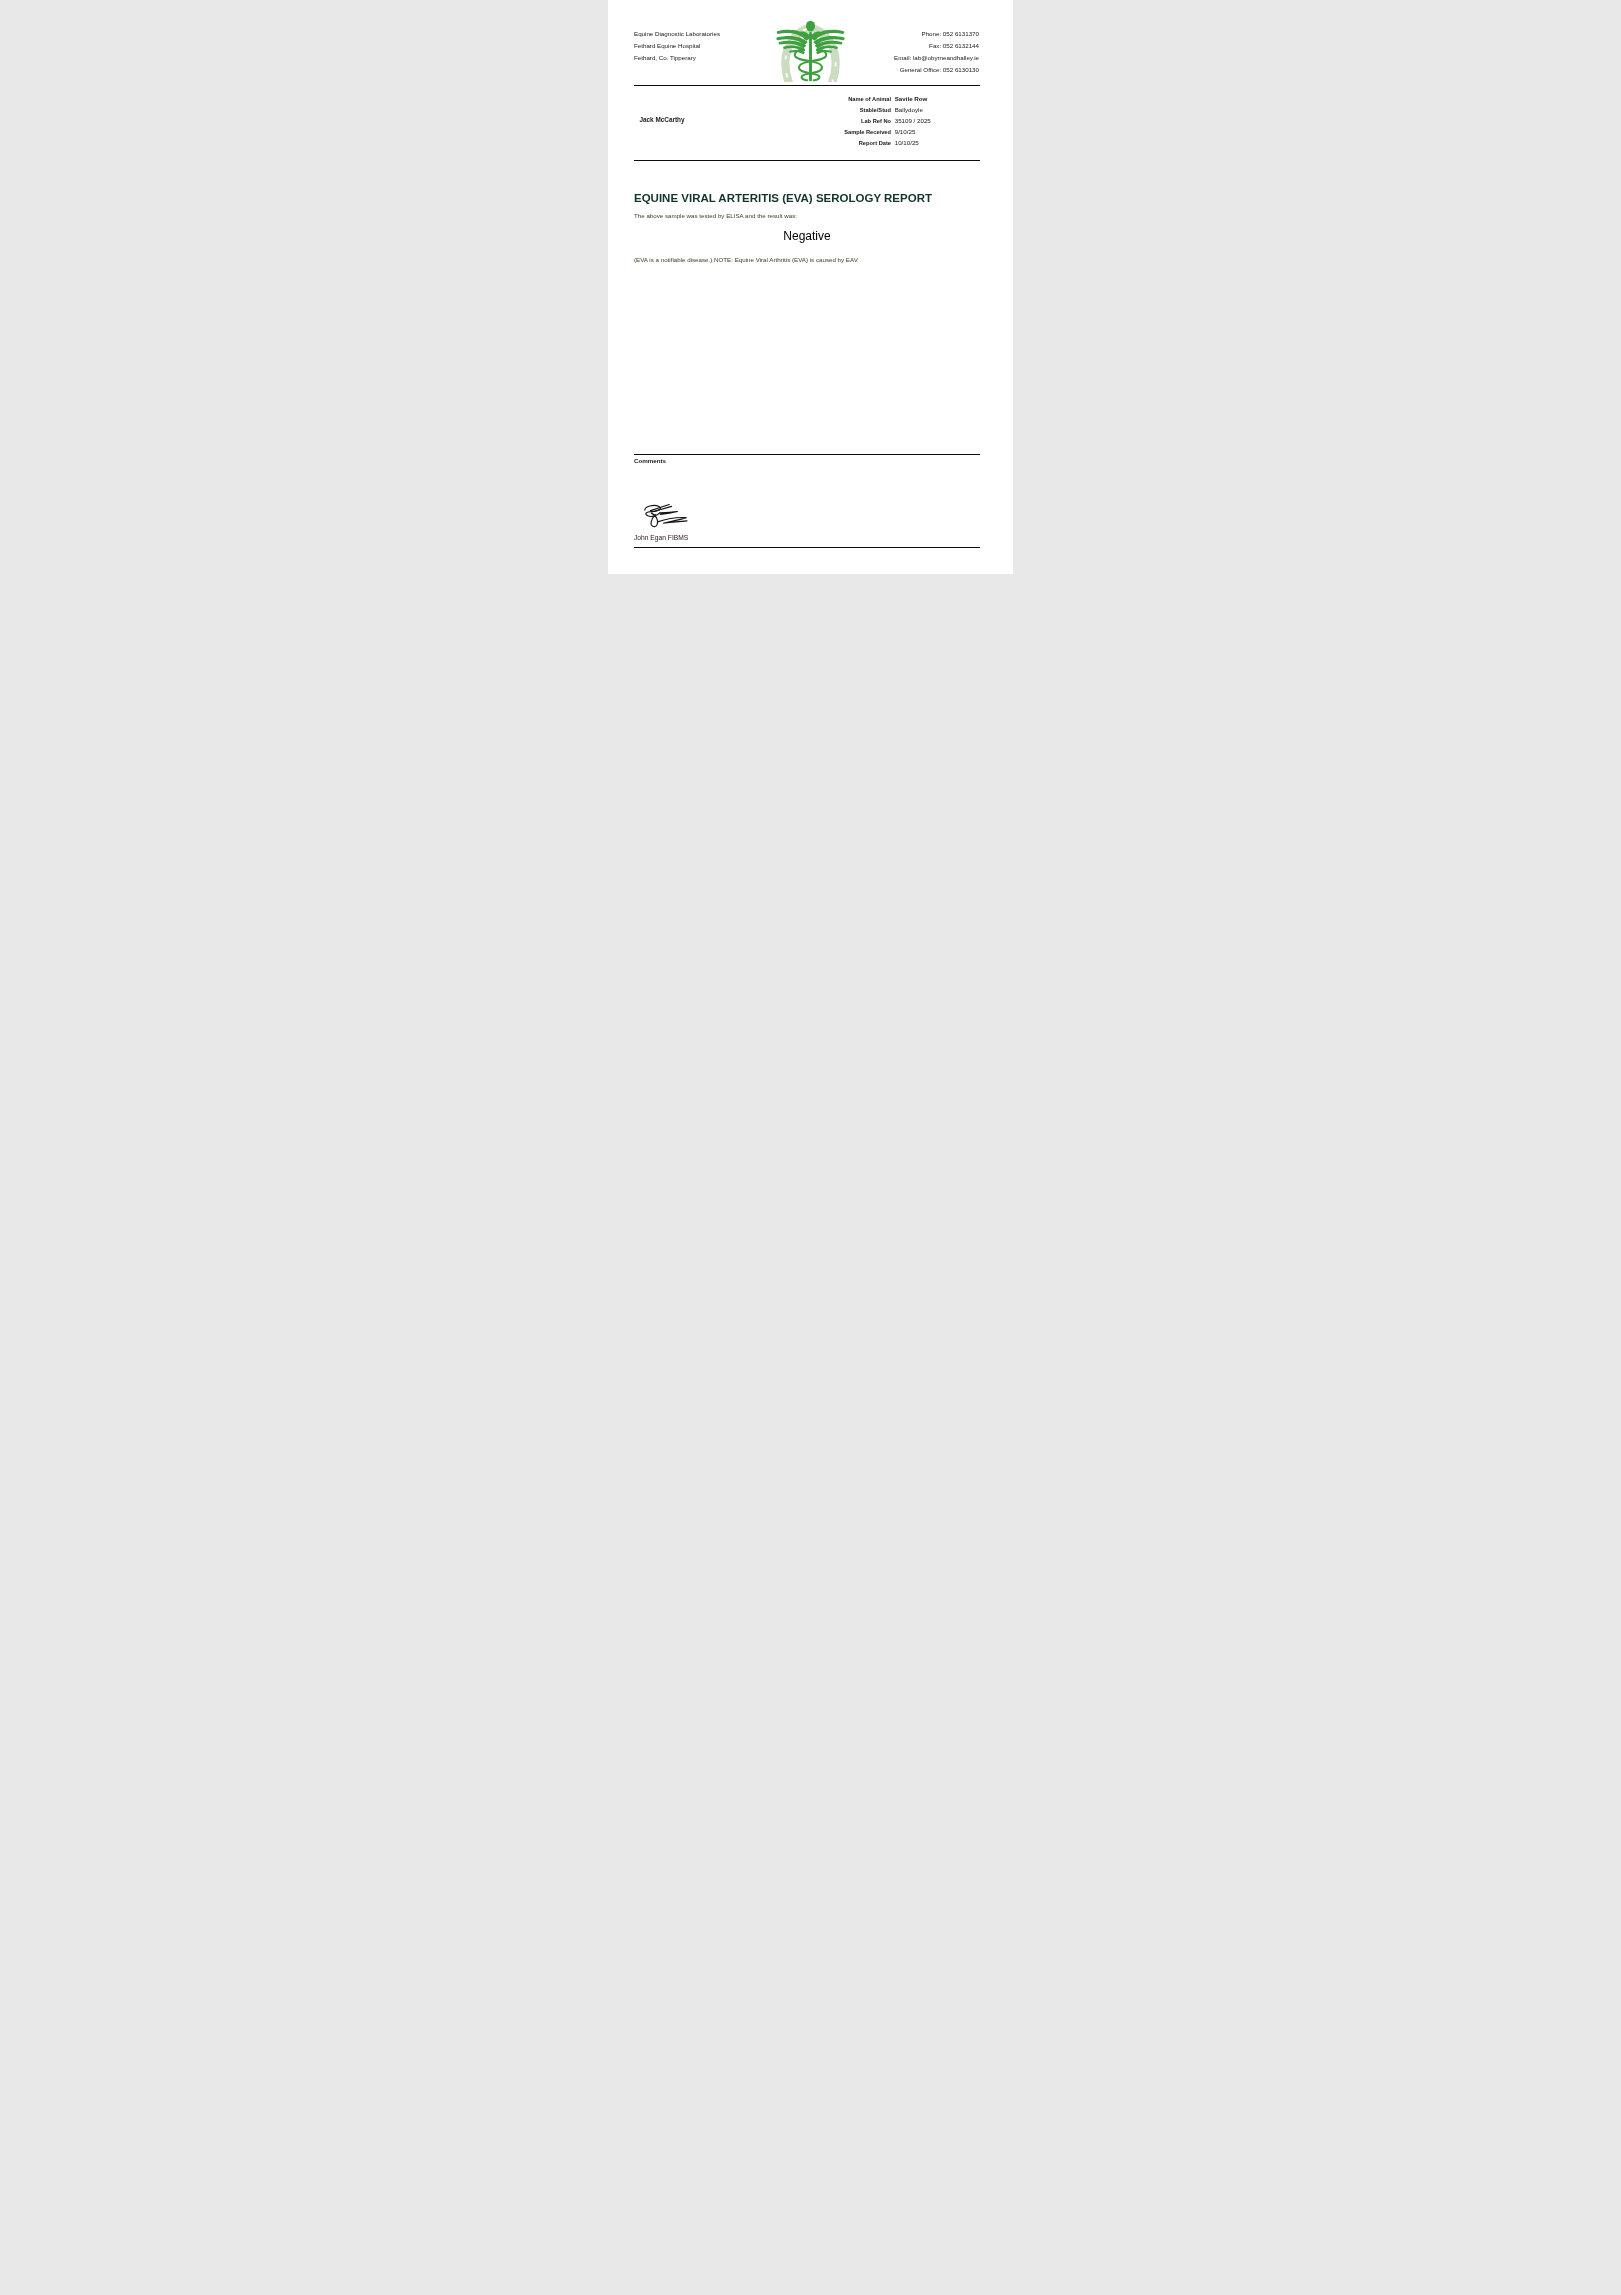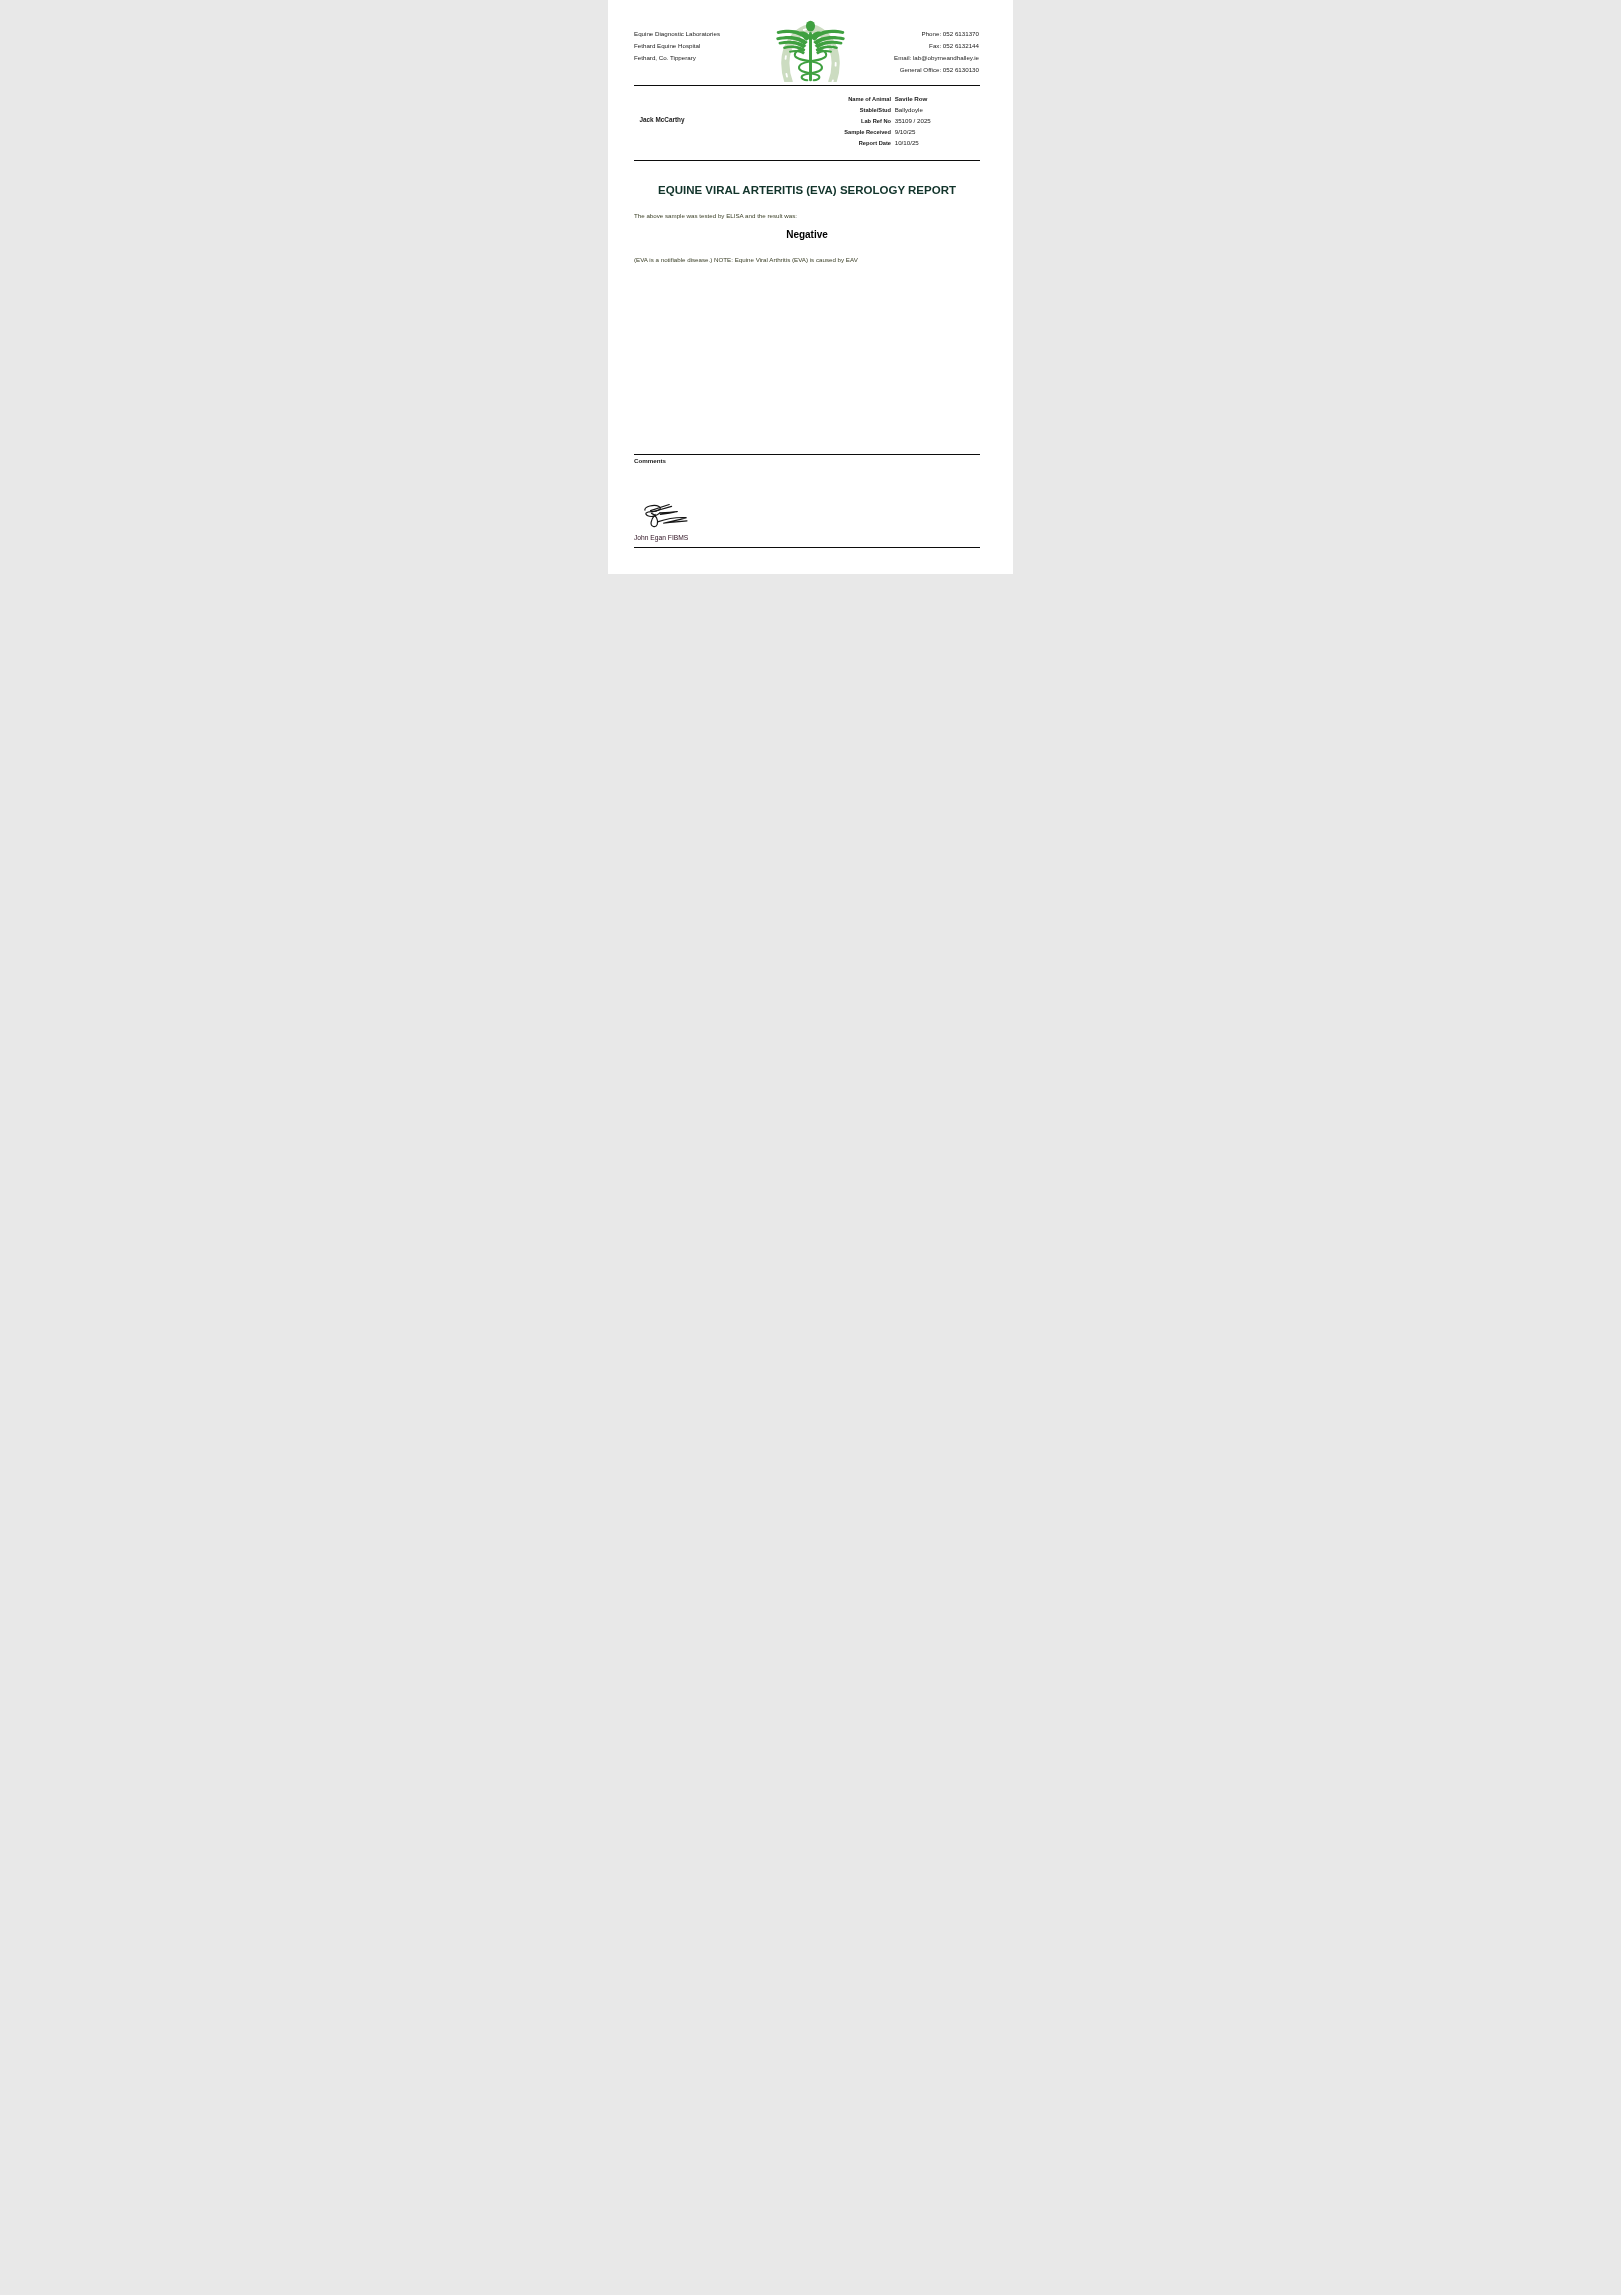--- a/index.html
+++ b/index.html
@@ -30,27 +30,27 @@
     position:absolute; left:26px; top:116px; width:56px;
     text-align:center; font-weight:bold; font-size:6.4px; white-space:nowrap;
   }
   .info-block { position:absolute; left:152px; top:95px; width:220px; }
   .info-row { display:flex; align-items:baseline; height:11px; }
   .info-label { width:131px; text-align:right; font-weight:bold; font-size:5.7px; white-space:nowrap; }
   .info-value { margin-left:3.7px; font-size:6.2px; white-space:nowrap; }
   .info-value.bold { font-weight:bold; }
 
   .report-title {
-    position:absolute; left:26px; top:184px; width:346px;
-    text-align:center; font-size:11.5px; font-weight:bold; white-space:nowrap;
+    position:absolute; left:26px; top:192px; width:346px;
+    font-size:11.5px; font-weight:bold; white-space:nowrap;
   }
   .intro-line { position:absolute; left:26px; top:212px; font-size:6.2px; white-space:nowrap; }
   .result-line {
     position:absolute; left:26px; top:229px; width:346px;
-    text-align:center; font-size:10px; font-weight:bold; color:#000;
+    text-align:center; font-size:12px; font-weight:normal; color:#000;
   }
   .note-line { position:absolute; left:26px; top:256px; font-size:6.2px; white-space:nowrap; }
 
   .comments-label { position:absolute; left:26px; top:457px; font-size:6.2px; font-weight:bold; }
   .signature-box { position:absolute; left:28.5px; top:502px; width:57px; height:27.5px; }
   .signature-box svg { width:100%; height:100%; display:block; }
   .signatory-name { position:absolute; left:26px; top:534px; font-size:6.7px; white-space:nowrap; }
 </style>
 </head>
 <body>

